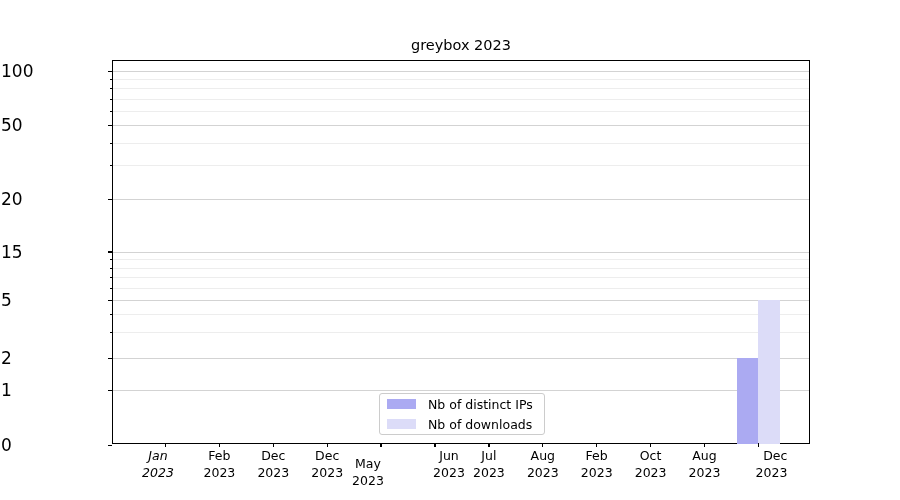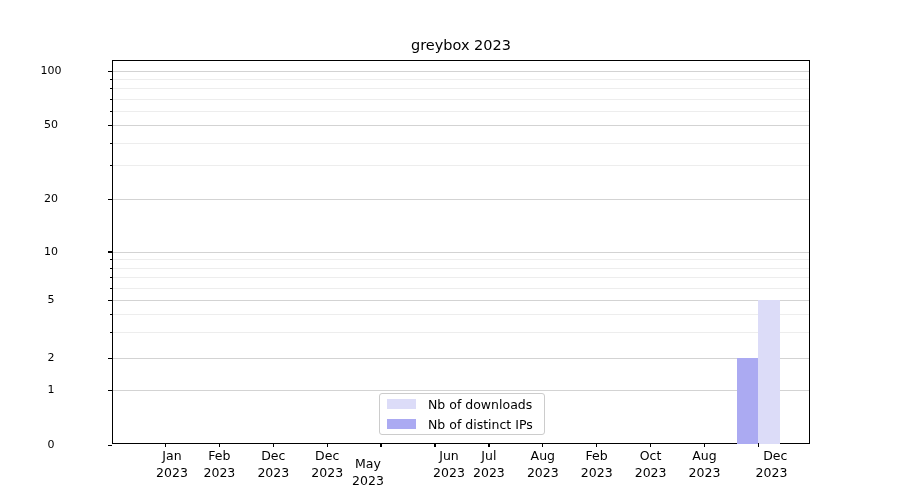--- a/index.html
+++ b/index.html
@@ -6,22 +6,22 @@
   .fig{position:relative;width:828px;height:500px;background:#ffffff;
        font-family:"DejaVu Sans","Liberation Sans",sans-serif;color:#000;overflow:hidden;}
   .title{position:absolute;left:112px;top:36px;width:698px;text-align:center;
          font-size:14.5px;line-height:18px;}
   .plot{position:absolute;left:112px;top:60px;width:698px;height:384px;
         border:1px solid #000;box-sizing:border-box;background:#fff;}
   .gridline{position:absolute;left:0;right:0;height:1px;z-index:1;}
   .gridline.major{background:#d3d3d3;}
   .gridline.minor{background:#ededed;}
   .bar{position:absolute;z-index:2;}
-  .ylab{position:absolute;left:-112px;width:100px;text-align:center;
-        font-size:11px;line-height:16px;z-index:3;}
+  .ylab{position:absolute;left:-112px;width:100px;text-align:left;
+        font-size:17px;line-height:16px;z-index:3;}
   .ytickmark{position:absolute;left:-5px;width:4px;height:1.4px;background:#000;z-index:3;}
   .ytickminor{position:absolute;left:-3px;width:2px;height:1px;background:#000;z-index:3;}
   .xtickmark{position:absolute;top:100%;width:1.4px;height:4px;background:#000;z-index:3;}
   .xlab{position:absolute;top:calc(100% + 5px);width:58px;margin-left:-29px;
         text-align:center;font-size:12.5px;line-height:16.5px;z-index:3;}
   .legend{position:absolute;left:266px;top:332px;width:166px;height:42px;
           background:#ffffff;border:1px solid #cccccc;border-radius:3px;
           box-sizing:border-box;display:flex;flex-direction:column;
           justify-content:center;gap:3px;padding:3px 6px;z-index:5;}
   .legend-row{display:flex;align-items:center;}
@@ -29,26 +29,26 @@
   .legend-label{font-size:12.5px;line-height:17px;margin-left:12px;white-space:nowrap;}
 </style>
 </head>
 <body>
 
 <div class="fig">
   <div class="title">greybox 2023</div>
   <div class="plot" id="plot">
     <div class="legend">
       <div class="legend-row">
+        <span class="swatch" id="sw0" style="background: rgb(171, 170, 242);"></span>
+        <span class="legend-label">Nb of distinct IPs</span>
+      </div>
+      <div class="legend-row">
         <span class="swatch" id="sw1" style="background: rgb(220, 220, 248);"></span>
         <span class="legend-label">Nb of downloads</span>
-      </div>
-      <div class="legend-row">
-        <span class="swatch" id="sw0" style="background: rgb(171, 170, 242);"></span>
-        <span class="legend-label">Nb of distinct IPs</span>
       </div>
     </div>
   <div class="gridline minor" style="top: 18px;"></div>
       <div class="ytickminor" style="top: 18px;"></div>
       <div class="gridline minor" style="top: 27px;"></div>
       <div class="ytickminor" style="top: 27px;"></div>
       <div class="gridline minor" style="top: 38px;"></div>
       <div class="ytickminor" style="top: 38px;"></div>
       <div class="gridline minor" style="top: 50px;"></div>
       <div class="ytickminor" style="top: 50px;"></div>
@@ -74,32 +74,32 @@
       <div class="ytickmark" style="top: 328.5px;"></div>
       <div class="ylab" style="top: 321px;">1</div>
       <div class="gridline major" style="top: 297px;"></div>
       <div class="ytickmark" style="top: 296.5px;"></div>
       <div class="ylab" style="top: 289px;">2</div>
       <div class="gridline major" style="top: 239px;"></div>
       <div class="ytickmark" style="top: 238.5px;"></div>
       <div class="ylab" style="top: 231px;">5</div>
       <div class="gridline major" style="top: 190.7px;"></div>
       <div class="ytickmark" style="top: 190.2px;"></div>
-      <div class="ylab" style="top: 182.7px;">10</div>
+      <div class="ylab" style="top: 182.7px;">15</div>
       <div class="gridline major" style="top: 138.3px;"></div>
       <div class="ytickmark" style="top: 137.8px;"></div>
       <div class="ylab" style="top: 130.3px;">20</div>
       <div class="gridline major" style="top: 64px;"></div>
       <div class="ytickmark" style="top: 63.5px;"></div>
       <div class="ylab" style="top: 56px;">50</div>
       <div class="gridline major" style="top: 10px;"></div>
       <div class="ytickmark" style="top: 9.5px;"></div>
       <div class="ylab" style="top: 2px;">100</div>
       <div class="xtickmark" style="left: 51.8px;"></div>
-      <div class="xlab" style="left: 59px;">
+      <div class="xlab" style="left: 45px; font-style: italic;">
         <div>Jan</div>
         <div>2023</div>
       </div>
       <div class="xtickmark" style="left: 105.7px;"></div>
       <div class="xlab" style="left: 106.4px;">
         <div>Feb</div>
         <div>2023</div>
       </div>
       <div class="xtickmark" style="left: 159.6px;"></div>
       <div class="xlab" style="left: 160.3px;">

